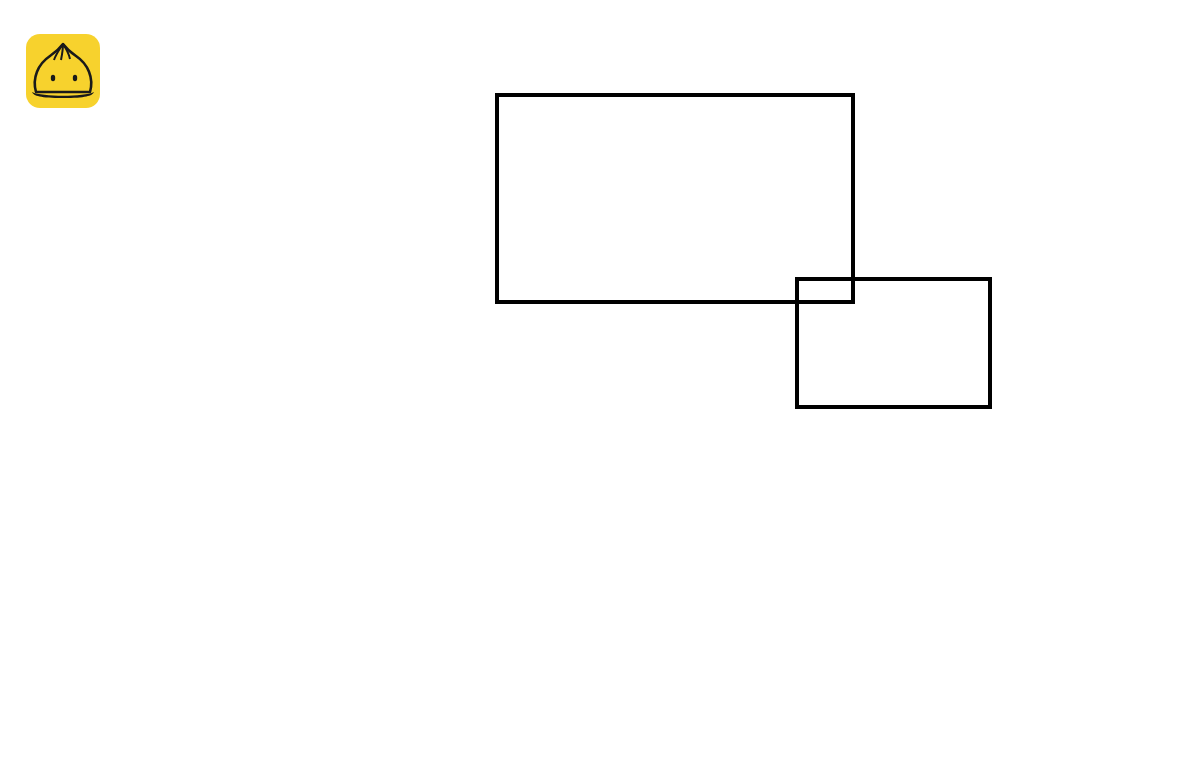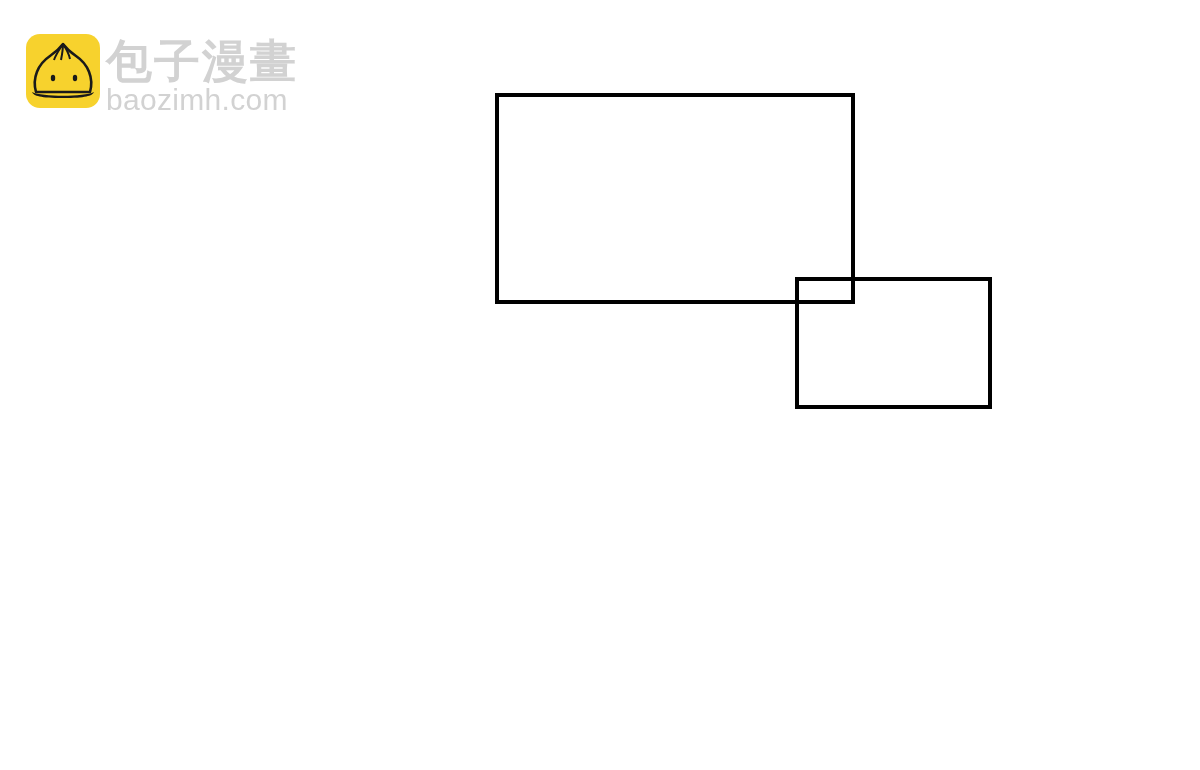--- a/index.html
+++ b/index.html
@@ -76,20 +76,16 @@
       <path d="M37 10 C33 16 30 20 28 26" fill="none" stroke="#1a1a1a" stroke-width="2"></path>
       <path d="M37 10 C37 16 36 21 35 26" fill="none" stroke="#1a1a1a" stroke-width="2"></path>
       <path d="M37 10 C41 16 43 20 44 25" fill="none" stroke="#1a1a1a" stroke-width="2"></path>
 
       <ellipse cx="27" cy="44" rx="2.2" ry="3.2" fill="#1a1a1a"></ellipse>
       <ellipse cx="49" cy="44" rx="2.2" ry="3.2" fill="#1a1a1a"></ellipse>
 
       <path d="M6 58 C16 63 58 63 68 58 C66 62 60 64 37 64 C14 64 8 62 6 58 Z" fill="#1a1a1a"></path>
     </svg>
   </div>
-  <div class="brand-text">
-    <span class="brand-cn">包子漫畫</span>
-    <span class="brand-url">baozimh.com</span>
-  </div>
 </div>
 
 <div class="panel" style="left:495px; top:93px; width:360px; height:211px;"></div>
 <div class="panel" style="left:795px; top:277px; width:197px; height:132px;"></div>
 
 </body></html>

